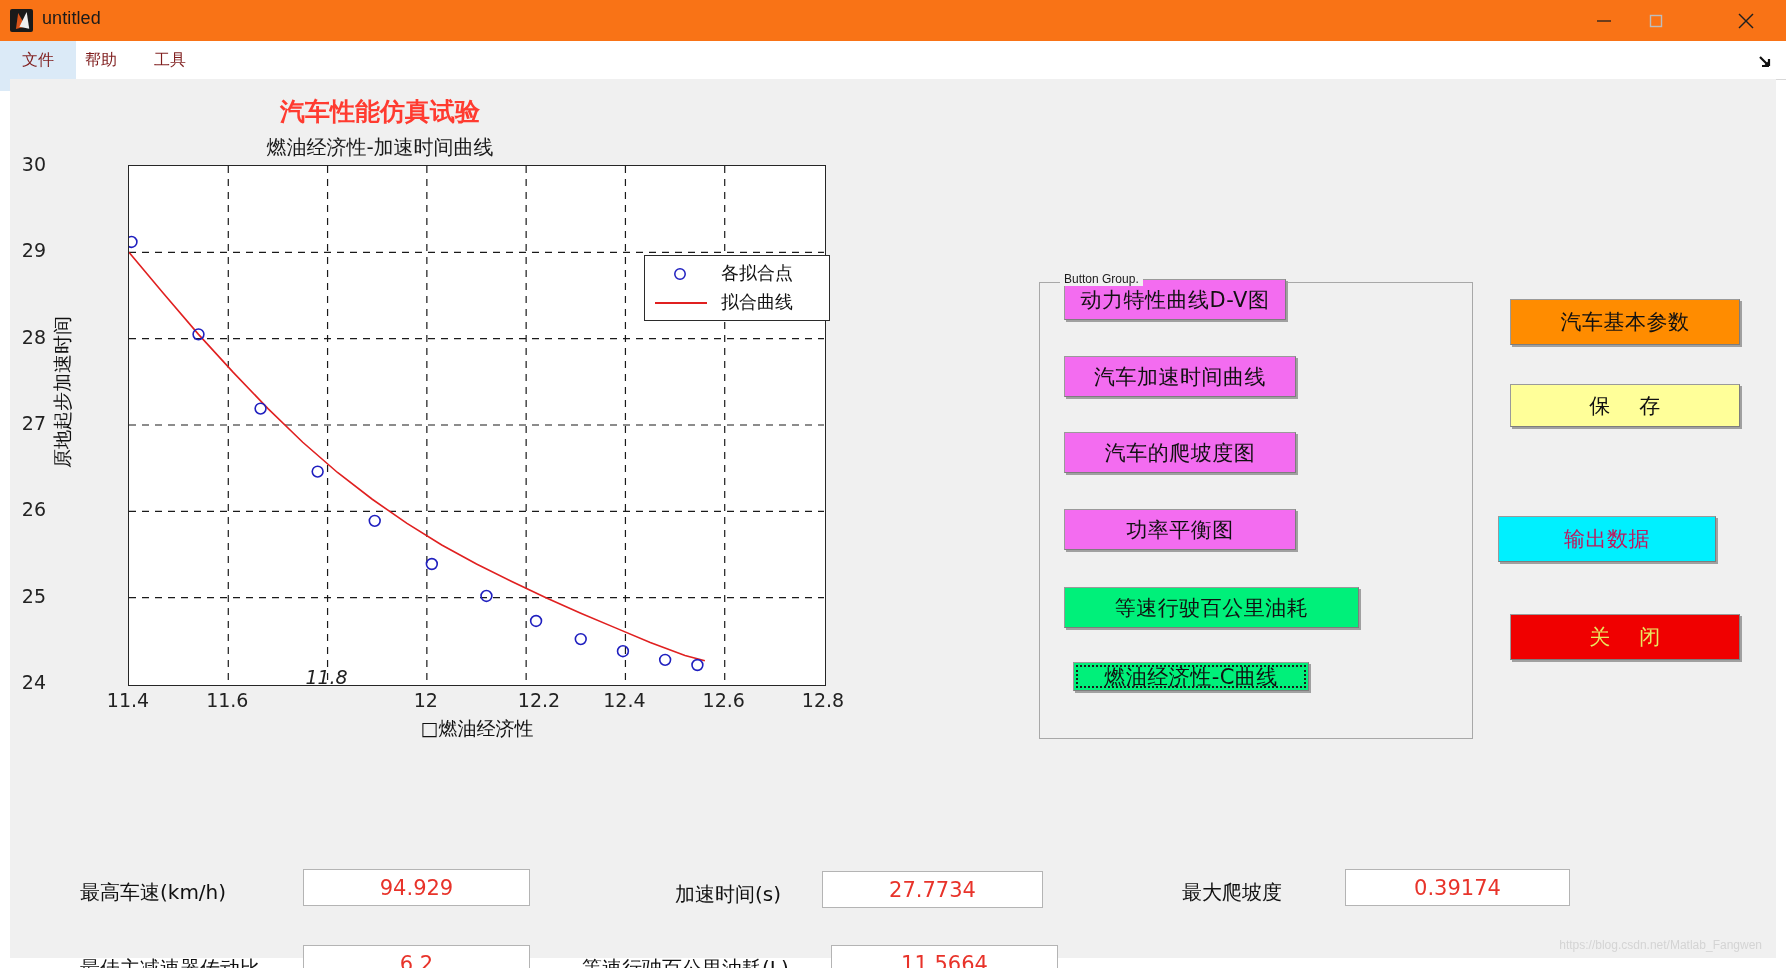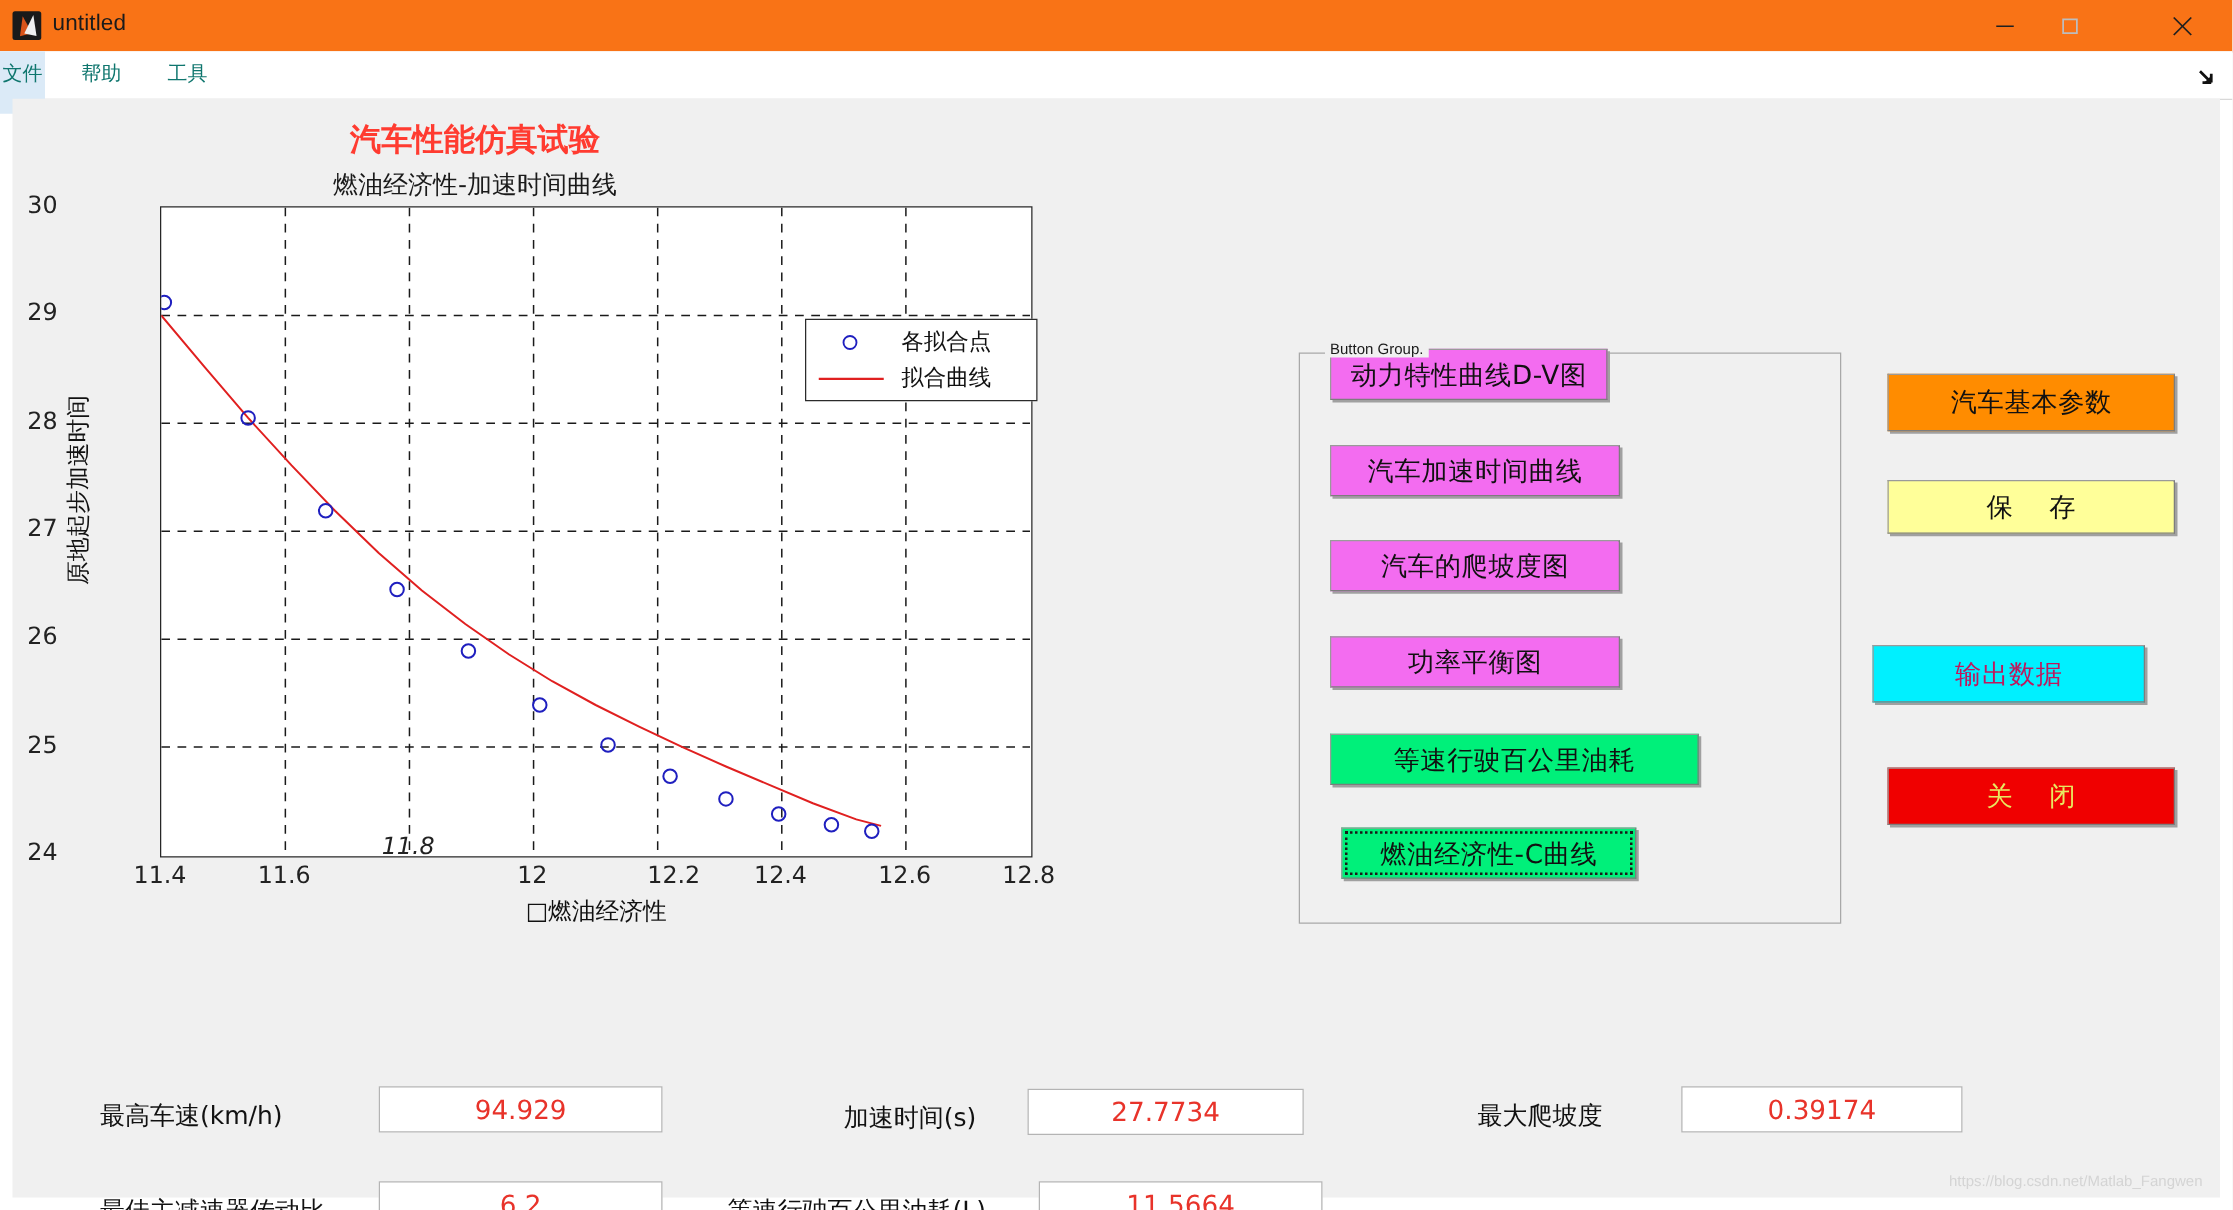--- a/index.html
+++ b/index.html
@@ -40,21 +40,21 @@
   #btn-min{right:156px;}
   #btn-max{right:104px;}
   #btn-close{right:14px;}
   
   #menubar{
     position:absolute;left:0;top:41px;width:1786px;height:38px;
     background:#ffffff;border-bottom:1px solid #d8d8d8;
   }
   .menu-item{
     position:absolute;top:0;height:50px;line-height:38px;
-    font-size:16px;color:#0f766e;padding:0 2px;cursor:default;
+    font-size:16px;color:#7f1d1d;padding:0 22px;cursor:default;
   }
   #menu-0{left:0;background:#dbeaf7;}
   #menu-1{left:63px;}
   #menu-2{left:132px;}
   #menu-expand{
     position:absolute;right:10px;top:11px;width:20px;height:20px;
   }
   
   #figure{
     position:absolute;left:10px;top:79px;width:1766px;height:879px;
@@ -252,21 +252,21 @@
     </div>
 
   <div id="buttongroup"></div>
   <div id="bg-title">Button Group.</div>
   <div id="bg-buttons">
       <div class="mbtn" style="left: 1054px; top: 200px; width: 222px; height: 41px; background: rgb(243, 108, 240);">动力特性曲线D-V图</div>
       <div class="mbtn" style="left: 1054px; top: 277px; width: 232px; height: 41px; background: rgb(243, 108, 240);">汽车加速时间曲线</div>
       <div class="mbtn" style="left: 1054px; top: 353px; width: 232px; height: 41px; background: rgb(243, 108, 240);">汽车的爬坡度图</div>
       <div class="mbtn" style="left: 1054px; top: 430px; width: 232px; height: 41px; background: rgb(243, 108, 240);">功率平衡图</div>
       <div class="mbtn" style="left: 1054px; top: 508px; width: 295px; height: 41px; background: rgb(0, 240, 122);">等速行驶百公里油耗</div>
-      <div class="mbtn focused" style="left: 1063px; top: 583px; width: 236px; height: 41px; background: rgb(0, 240, 122);">燃油经济性-C曲线</div>
+      <div class="mbtn focused" style="left: 1063px; top: 583px; width: 236px; height: 29px; background: rgb(0, 240, 122);">燃油经济性-C曲线</div>
     </div>
 
   <div id="action-buttons">
       <div class="mbtn" style="left: 1500px; top: 220px; width: 230px; height: 46px; background: rgb(255, 140, 0); color: rgb(17, 17, 17); white-space: pre;">汽车基本参数</div>
       <div class="mbtn" style="left: 1500px; top: 305px; width: 230px; height: 43px; background: rgb(255, 255, 153); color: rgb(17, 17, 17); white-space: pre;">保    存</div>
       <div class="mbtn" style="left: 1488px; top: 437px; width: 218px; height: 46px; background: rgb(0, 240, 255); color: #be185d; white-space: pre;">输出数据</div>
       <div class="mbtn" style="left: 1500px; top: 535px; width: 230px; height: 46px; background: rgb(240, 0, 0); color: rgb(232, 232, 96); white-space: pre;">关    闭</div>
     </div>
 
   <div id="fields">

